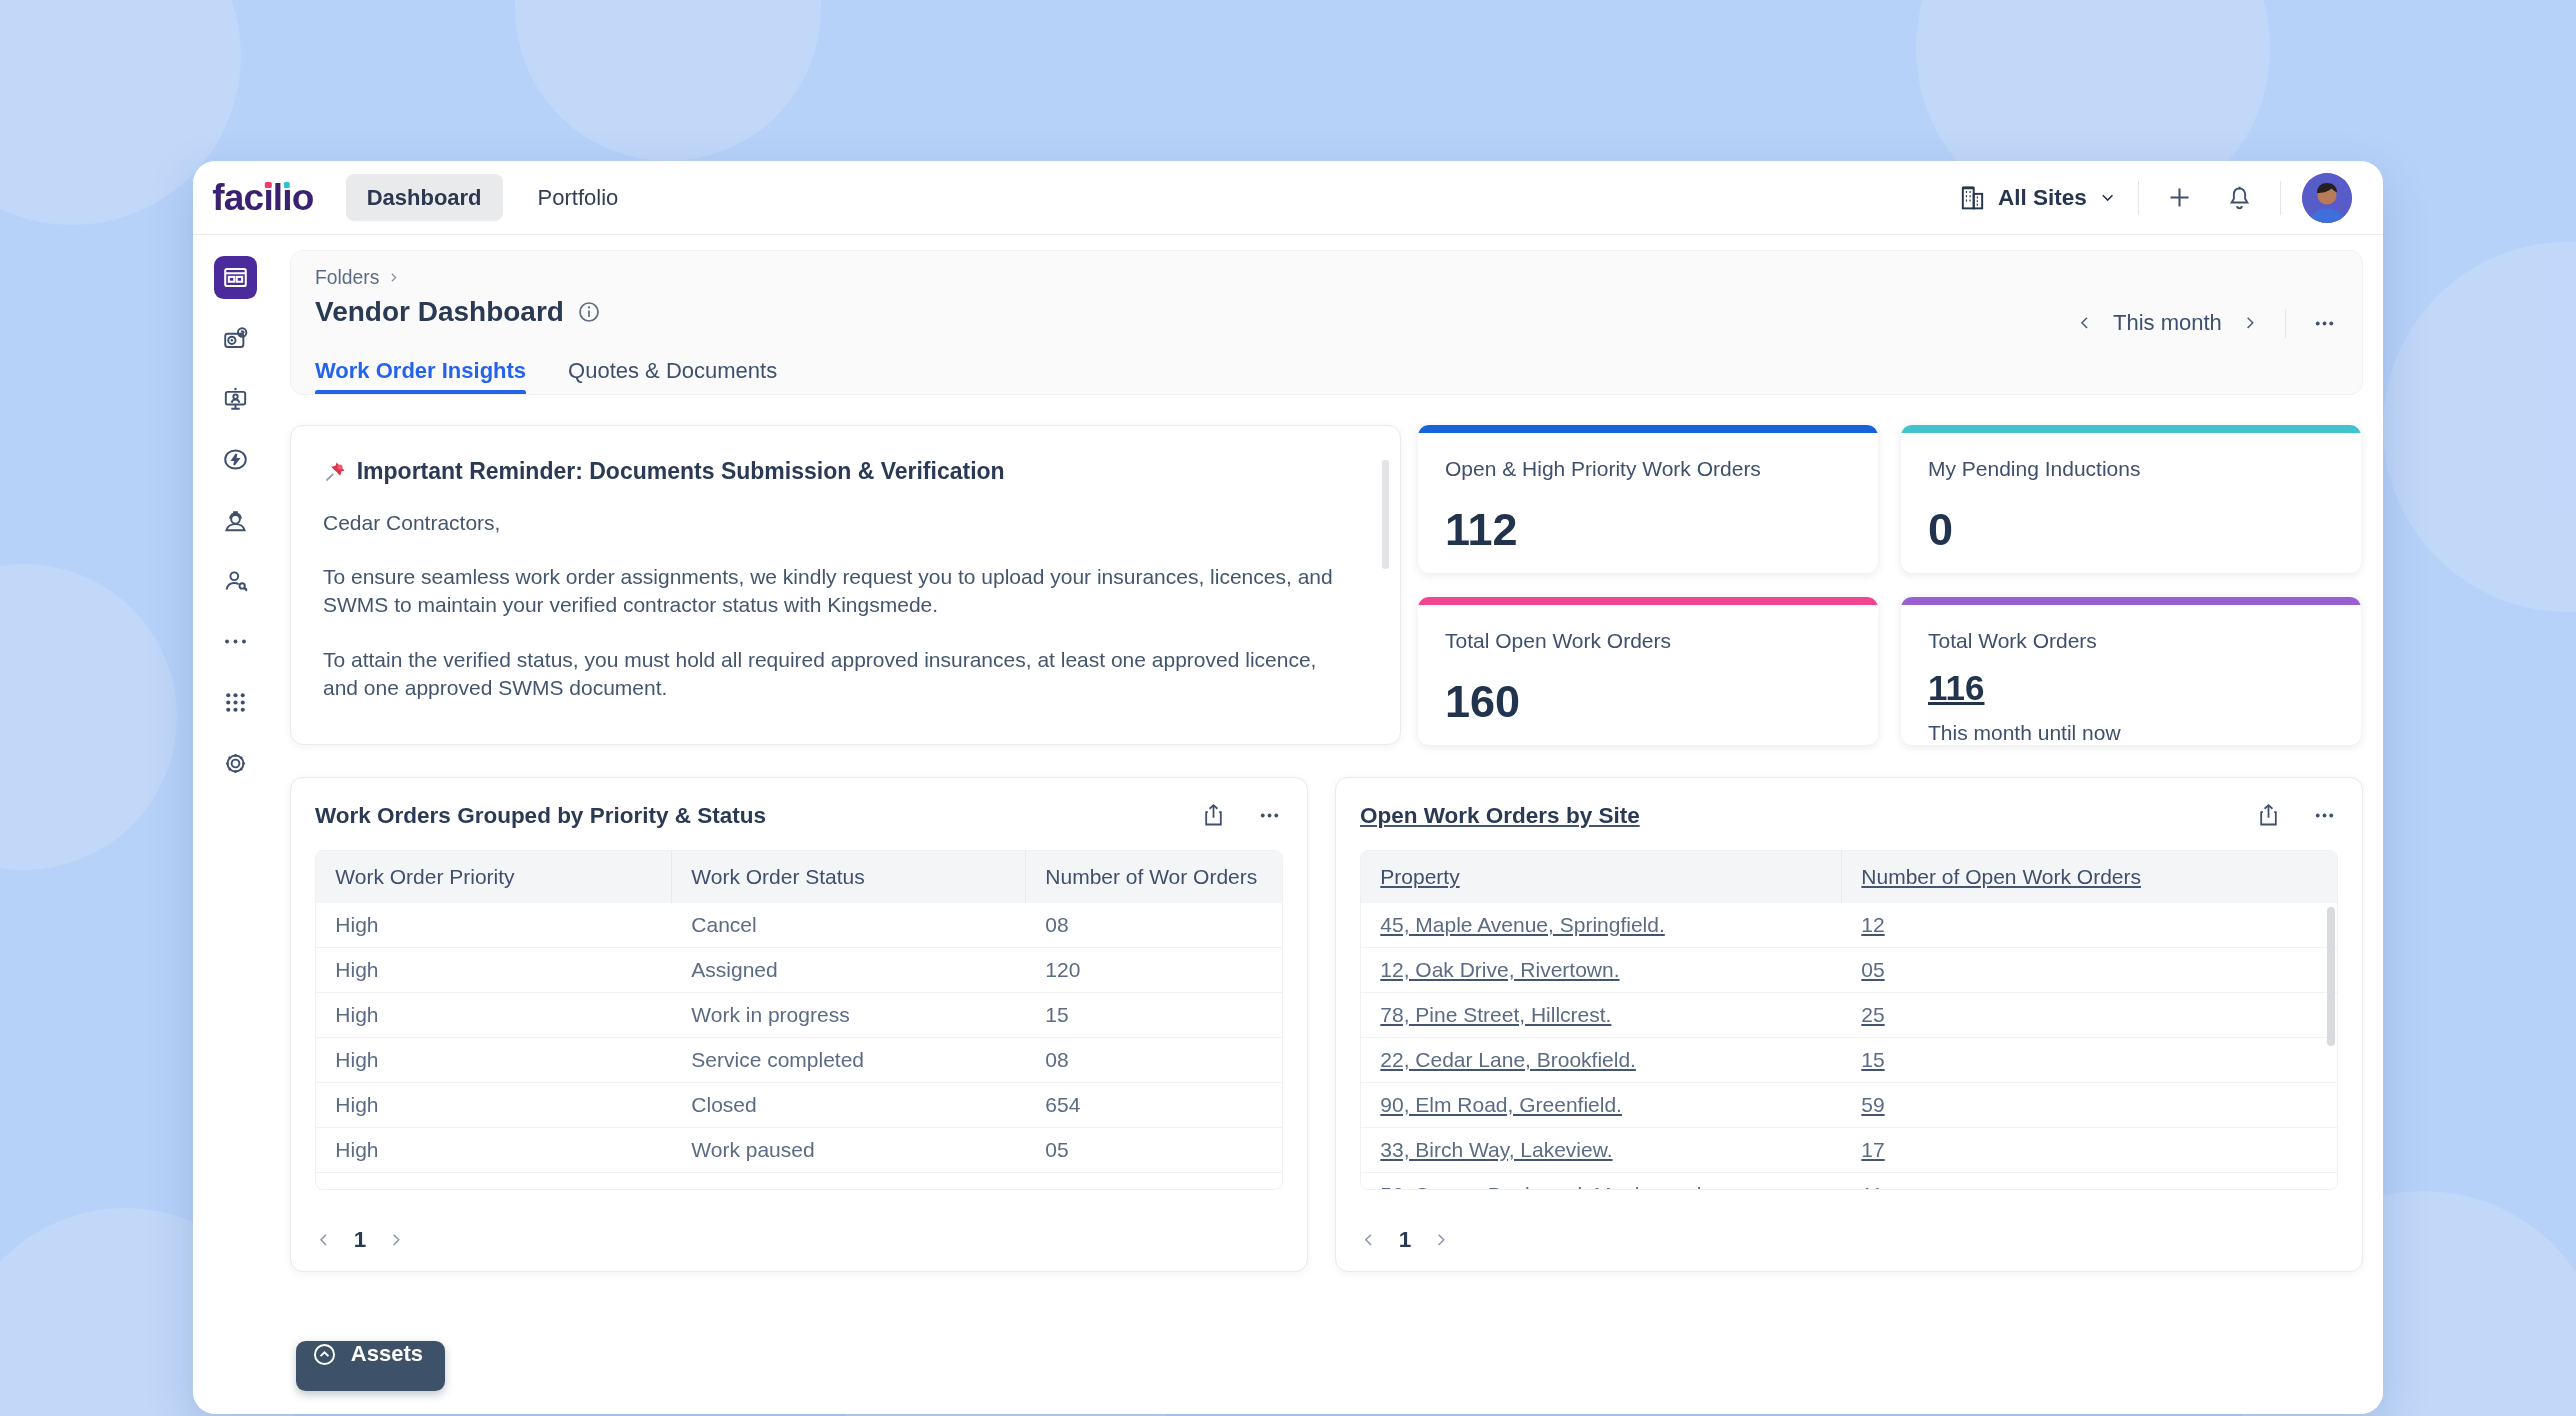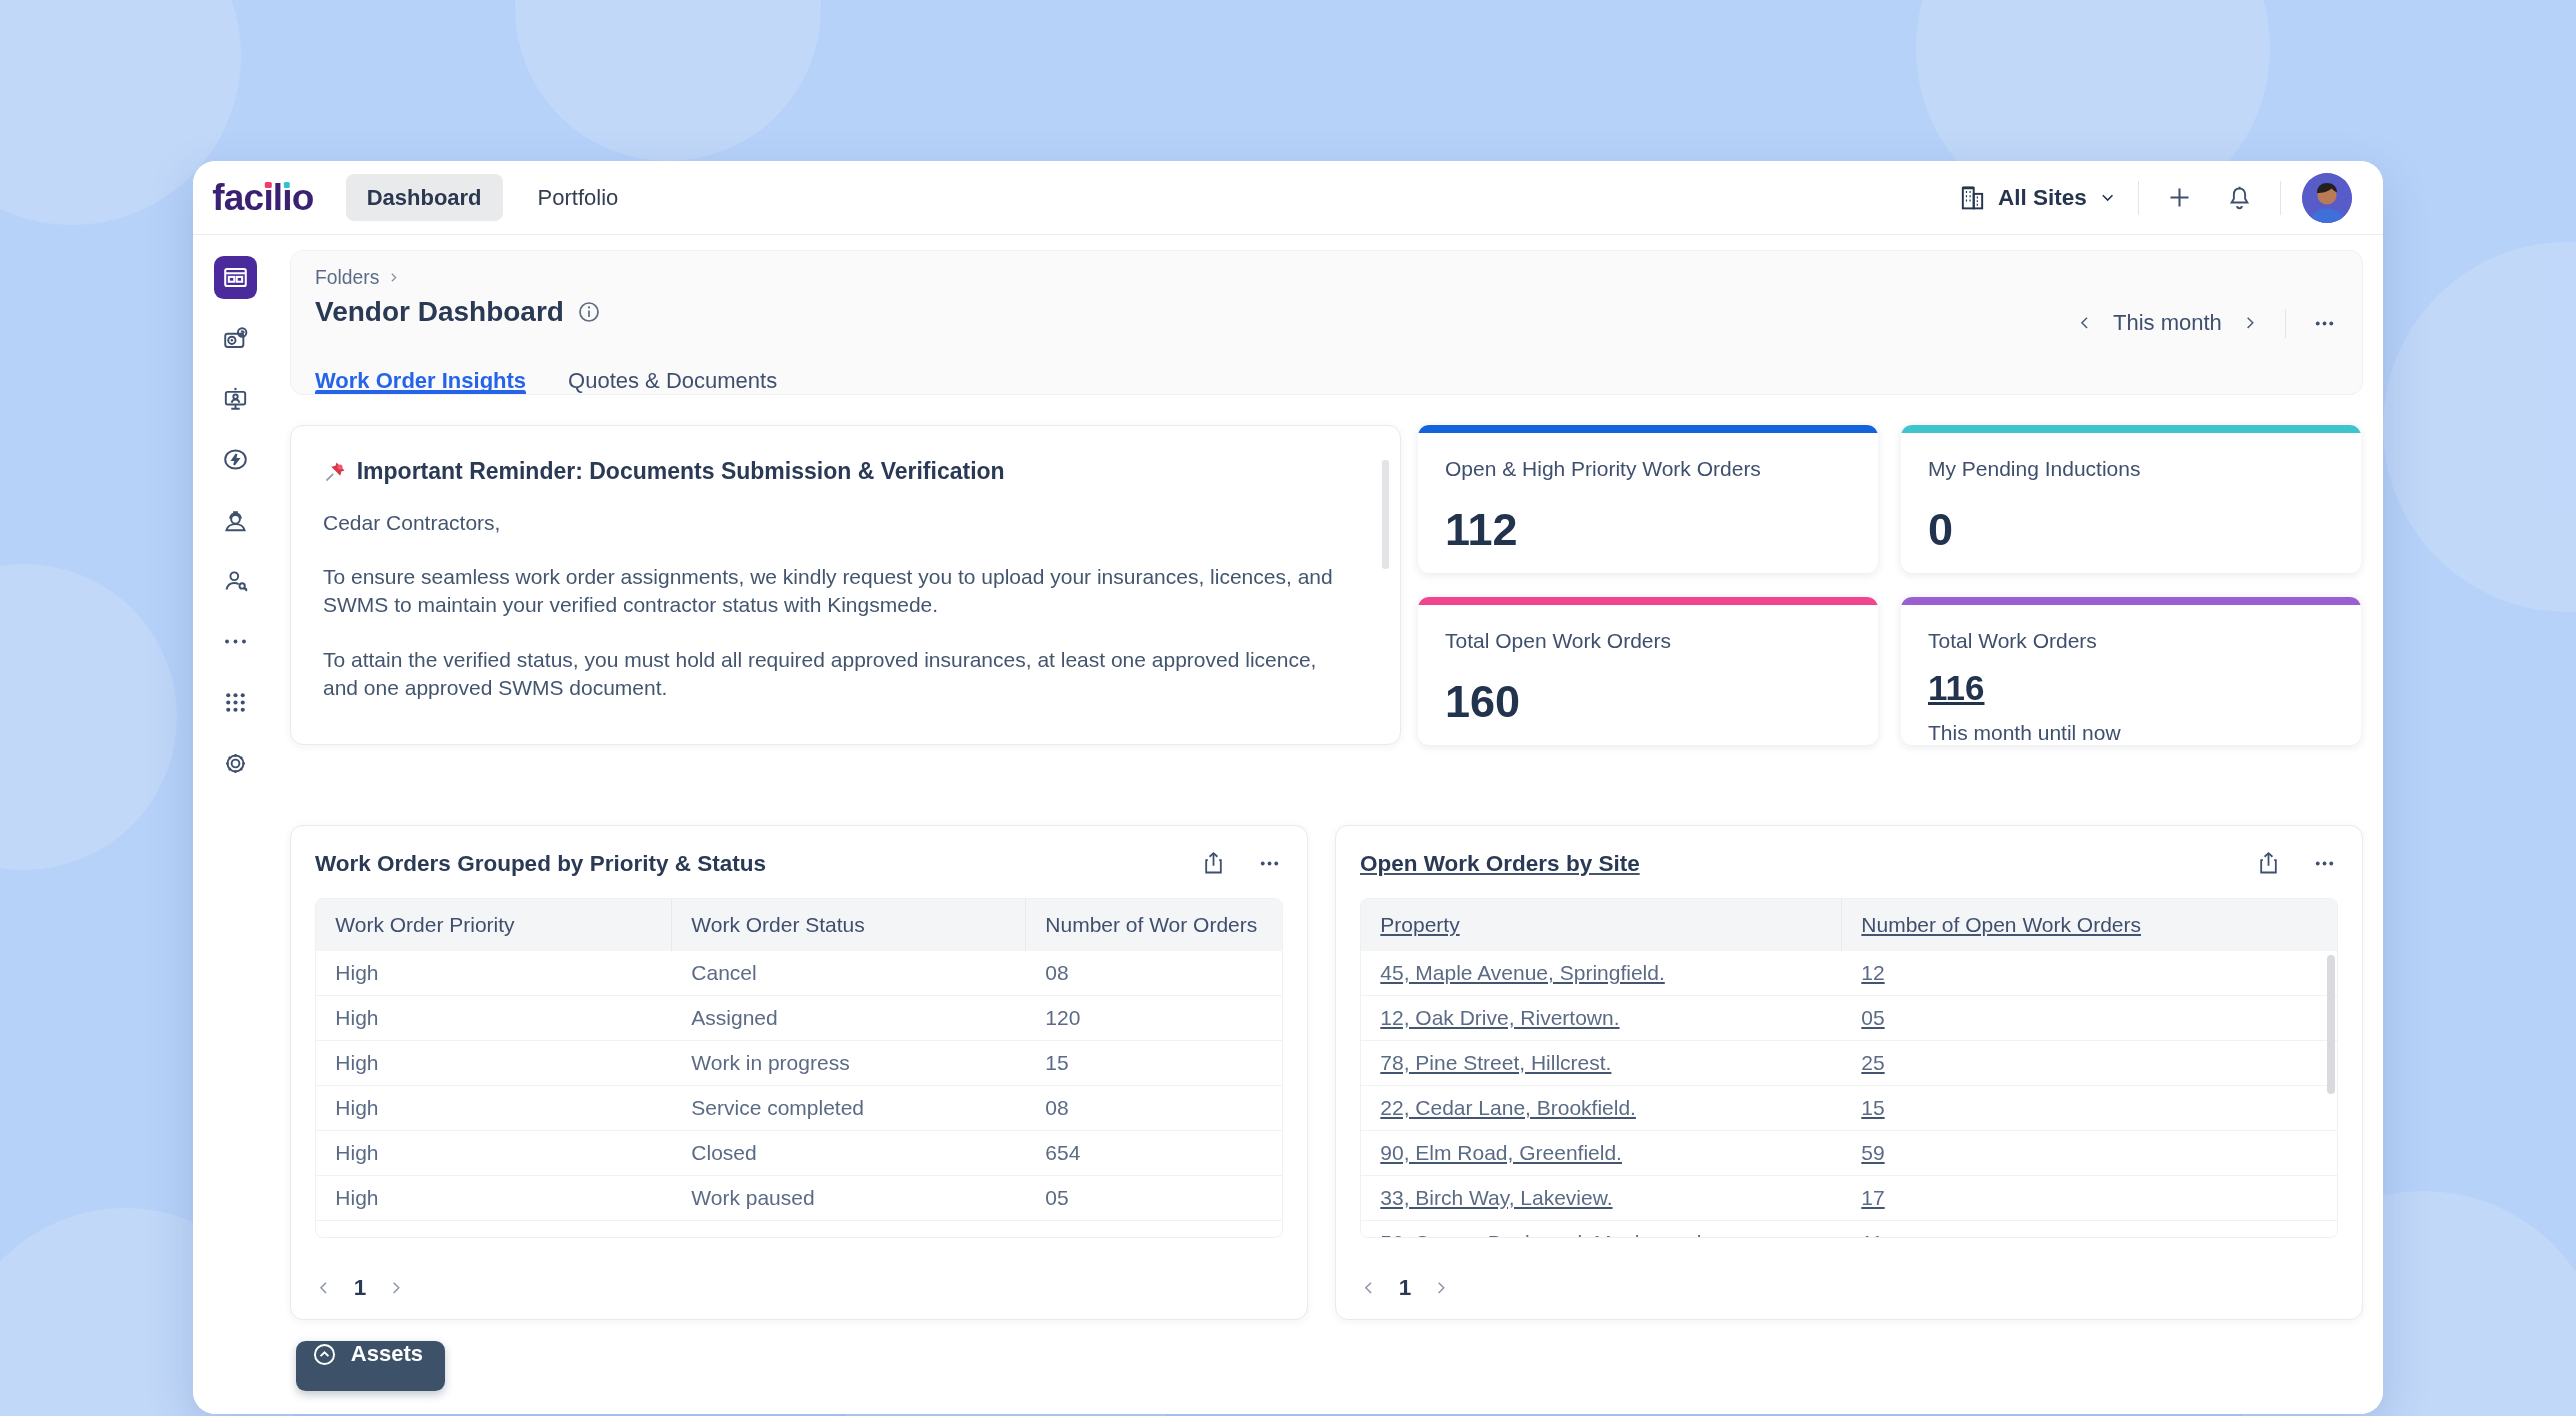--- a/index.html
+++ b/index.html
@@ -34,21 +34,21 @@
   .side-item { width:43px; height:43px; display:flex; align-items:center; justify-content:center; border-radius:9.7px; cursor:pointer; }
   .side-item.active { background:#4b2a9b; }
   .main { position:relative; flex:1; background:#fff; }
 
   
   .header-card { position:absolute; left:13px; top:14.5px; width:2073px; height:145px; background:#fafafb; border:0.8px solid #f1f1f4; border-radius:13px; }
   .breadcrumb { position:absolute; left:24px; top:16px; font-size:19.3px; color:#5b6b85; display:flex; align-items:center; gap:8px; cursor:pointer; }
   .page-title-row { position:absolute; left:24px; top:45px; display:flex; align-items:center; gap:13px; }
   .page-title { font-size:28px; font-weight:700; color:#2a3a55; }
   .header-tabs { position:absolute; left:24px; bottom:0; display:flex; gap:42px; }
-  .header-tab { font-size:22px; padding-bottom:0; color:#3f4f6e; cursor:pointer; position:relative; }
+  .header-tab { font-size:22px; padding-bottom:10px; color:#3f4f6e; cursor:pointer; position:relative; }
   .header-tab.active { color:#2563eb; font-weight:700; }
   .header-tab.active::after { content:''; position:absolute; left:0; right:0; bottom:0; height:4px; background:#2563eb; border-radius:2.4px 2.4px 0 0; }
   .period-cluster { position:absolute; right:24px; top:58px; display:flex; align-items:center; gap:19.3px; }
   .period-label { font-size:22px; color:#3f4f6e; cursor:pointer; }
   .chev-btn { cursor:pointer; display:flex; align-items:center; }
 
   
   .reminder-card { position:absolute; left:13px; top:190px; width:1111px; height:320px; background:#fff; border:0.8px solid #e9e9ee; border-radius:13px; box-shadow:0 1.6px 8px rgba(30,40,80,0.05); padding:32px; }
   .reminder-title { display:flex; align-items:center; gap:9.7px; font-size:23px; font-weight:700; color:#2a3a55; }
   .reminder-text { font-size:21px; line-height:28px; color:#44566f; margin-top:21px; max-width:1022px; }
@@ -57,21 +57,21 @@
   
   .kpi-grid { position:absolute; left:1141px; top:190px; width:944px; height:320px; display:grid; grid-template-columns:460px 460px; grid-template-rows:148px 148px; column-gap:23px; row-gap:24px; }
   .kpi-card { position:relative; background:#fff; border-radius:11.3px; box-shadow:0 1.6px 8px rgba(30,40,80,0.10); overflow:hidden; padding:32px 27px 0 27px; }
   .kpi-bar { position:absolute; left:0; top:0; right:0; height:8px; }
   .kpi-label { font-size:21px; color:#3f4f6e; }
   .kpi-value { font-size:45px; font-weight:700; color:#22334e; margin-top:22.5px; }
   .kpi-value.small { font-size:35px; margin-top:14.5px;text-decoration:underline; }
   .kpi-subtitle { font-size:21px; color:#3f4f6e; margin-top:13px; }
 
   
-  .table-card { position:absolute; top:542px; background:#fff; border:0.8px solid #e9e9ee; border-radius:13px; box-shadow:0 1.6px 8px rgba(30,40,80,0.05); padding:24px; height:495px;margin-top:48px; }
+  .table-card { position:absolute; top:542px; background:#fff; border:0.8px solid #e9e9ee; border-radius:13px; box-shadow:0 1.6px 8px rgba(30,40,80,0.05); padding:24px; height:495px; }
   .table-card.left { left:13px; width:1018px; }
   .table-card.right { left:1058px; width:1028px;text-decoration:underline; }
   .card-head { display:flex; align-items:center; }
   .card-title { font-size:22.5px; font-weight:700; color:#2a3a55; }
   .card-head-icons { margin-left:auto; display:flex; align-items:center; gap:29px; }
 
   .table { margin-top:21px; border:0.8px solid #eef0f2; border-radius:8px; overflow:hidden; position:relative; }
   .t-head { display:grid; background:#f4f5f7; height:52px; align-items:center; color:#3f4f6e; font-size:21px; }
   .t-head > div { padding-left:19.3px; height:52px; display:flex; align-items:center; border-right:0.8px solid #e7e9ec; }
   .t-head > div:last-child { border-right:none; }

